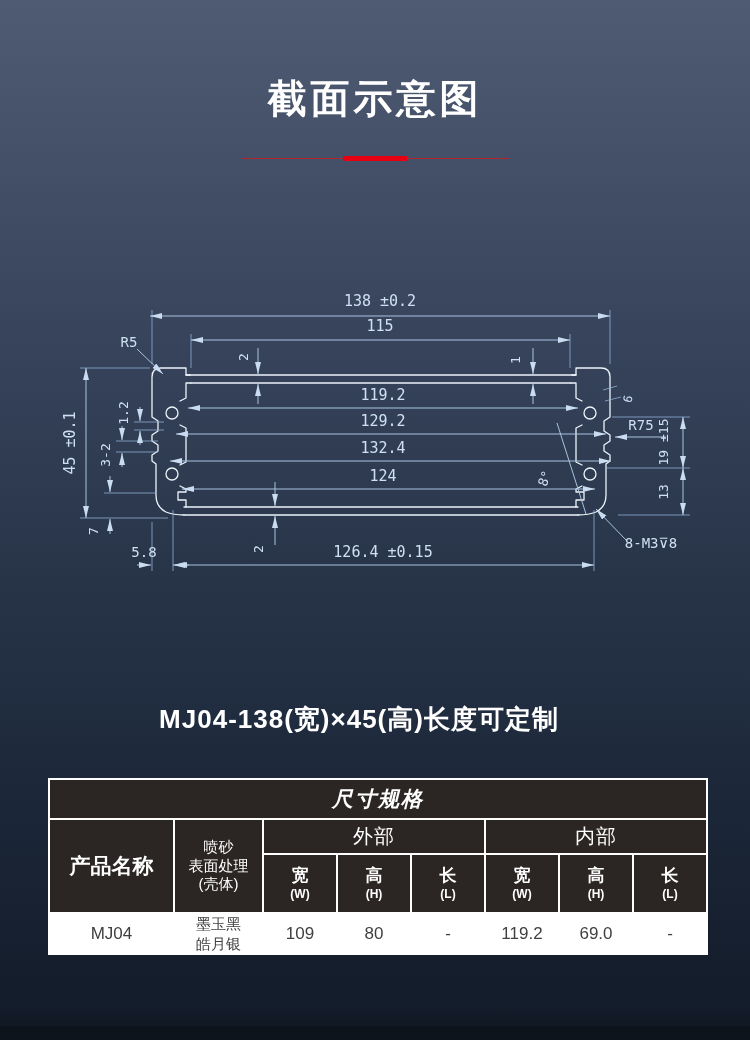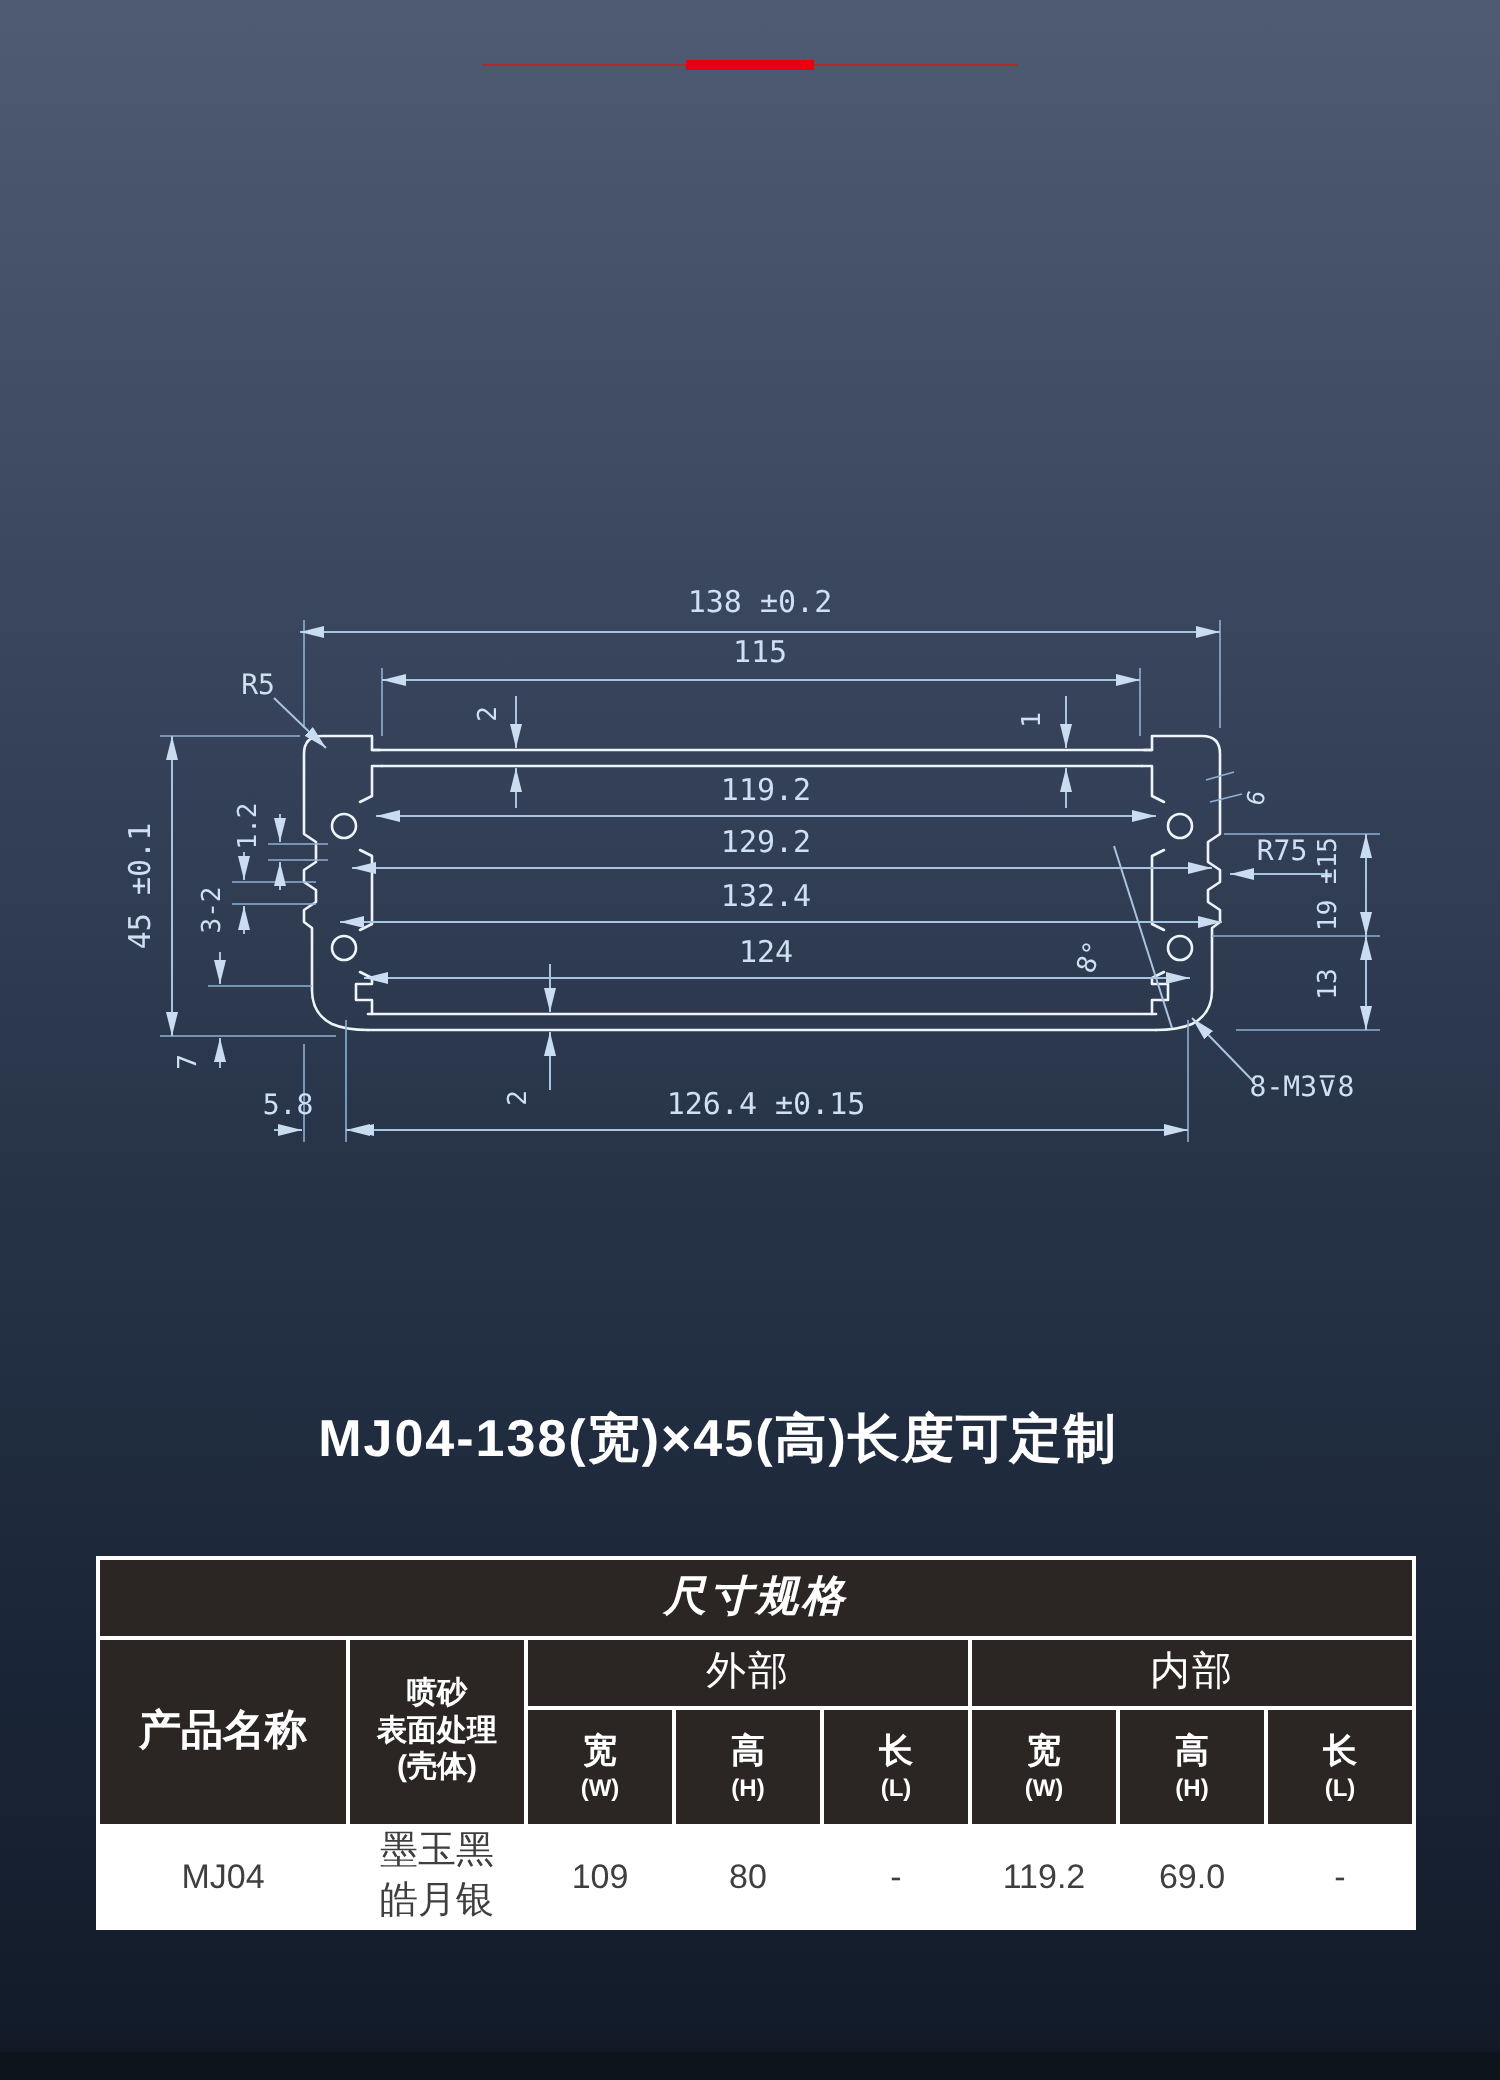--- a/index.html
+++ b/index.html
@@ -26,32 +26,33 @@
     font-size:26px;font-weight:bold;color:#ffffff;letter-spacing:1px;}
 
   table.spec{
     position:absolute;top:778px;left:48px;width:658px;
     border-collapse:collapse;table-layout:fixed;color:#ffffff;
   }
   table.spec td{border:2px solid #ffffff;text-align:center;vertical-align:middle;
     background:#2b2523;padding:0;line-height:1.25;}
   td.tbl-title{height:38px;font-size:21px;font-weight:bold;letter-spacing:2px;font-style:italic;}
   td.prod{font-size:21px;font-weight:bold;margin-left:32px;}
-  td.surf{font-size:15px;font-weight:bold;margin-left:15px;}
+  td.surf{font-size:15px;font-weight:normal;margin-left:15px;}
   td.grp{height:33px;font-size:20px;font-weight:normal;letter-spacing:1px;margin-top:40px;}
   td.sub{height:57px;font-size:17px;font-weight:bold;}
   td.sub .en{display:block;font-size:12px;font-weight:bold;}
   tr.datarow td{background:#ffffff;color:#3f3f3f;height:38px;font-size:17px;}
-  tr.datarow td.surfdata{font-size:19px;line-height:1.3;}
+  tr.datarow td.surfdata{font-size:15px;line-height:1.3;}
   .botstrip{position:absolute;left:0;bottom:0;width:750px;height:14px;background:#0e141c;}
 </style>
 </head>
 <body>
 
 <div class="hero">
+  <h1>截面示意图</h1>
   <div class="redline">
     <span class="thin"></span>
     <span class="thick"></span>
   </div>
 </div>
 
 <svg class="dwg" id="dwg" viewBox="0 250 750 380" xmlns="http://www.w3.org/2000/svg">
   <defs>
     <marker id="ah" orient="auto-start-reverse" markerWidth="13" markerHeight="8" refX="12" refY="3">
       <path d="M0,0 L12,3 L0,6 z" fill="#c9dcf0"></path>

